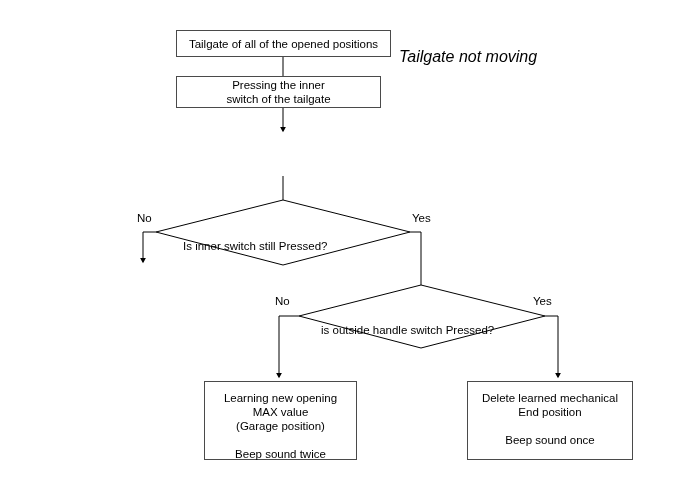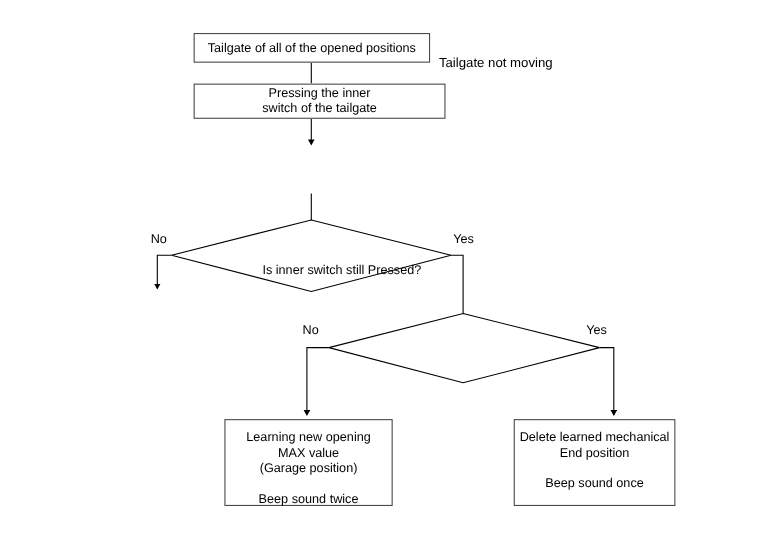--- a/index.html
+++ b/index.html
@@ -35,38 +35,39 @@
     align-items: center;
     justify-content: center;
     text-align: center;
     font-size: 11.5px;
     line-height: 14px;
     color: #000000;
     white-space: pre-line;
   }
   .freetext {
     position: absolute;
-    font-size: 12px;
+    font-size: 16px;
     line-height: 14px;
     color: #000000;
     white-space: pre-line;
+    font-style: italic;
   }
   .edge-label {
     position: absolute;
     font-size: 11.5px;
     line-height: 13px;
     color: #000000;
     background: transparent;
   }
   .diamond-label {
     position: absolute;
     font-size: 11.5px;
     line-height: 14px;
     color: #000000;
-    text-align: right;
+    text-align: left;
     white-space: pre-line;
   }
   .pad-top {
     align-items: flex-start;
     padding-top: 9px;
   }
 </style>
 </head>
 <body>
 
@@ -99,30 +100,33 @@
   </svg>
 
   <div class="node" style="left:176px; top:30px; width:215px; height:27px;">
     <span>Tailgate of all of the opened positions</span>
   </div>
 
   <div class="freetext" style="left:399px; top:36px; width:160px;">
     <span>Tailgate not moving</span>
   </div>
 
-  <div class="node" style="left:176px; top:76px; width:229px; height:32px;">
+  <div class="node" style="left:176px; top:76px; width:205px; height:32px;">
     <span>Pressing the inner
 switch of the tailgate</span>
   </div>
 
 
   <div class="diamond-label" style="left:183px; top:225px; width:200px;">
     <span>Is inner switch still Pressed?</span>
   </div>
 
+  <div class="diamond-label" style="left:321px; top:309px; width:200px;">
+    <span>is outside handle switch Pressed?</span>
+  </div>
 
   <div class="edge-label" style="left:137px; top:212px;">
     <span>No</span>
   </div>
 
   <div class="edge-label" style="left:412px; top:212px;">
     <span>Yes</span>
   </div>
 
   <div class="edge-label" style="left:275px; top:295px;">
@@ -135,20 +139,20 @@
 
 
   <div class="node pad-top" style="left:204px; top:381px; width:153px; height:79px;">
     <span>Learning new opening
 MAX value
 (Garage position)
 
 Beep sound twice</span>
   </div>
 
-  <div class="node pad-top" style="left:467px; top:381px; width:147px; height:79px;">
+  <div class="node pad-top" style="left:467px; top:381px; width:166px; height:79px;">
     <span>Delete learned mechanical
 End position
 
 Beep sound once</span>
   </div>
 
 </div>
 
 </body></html>

